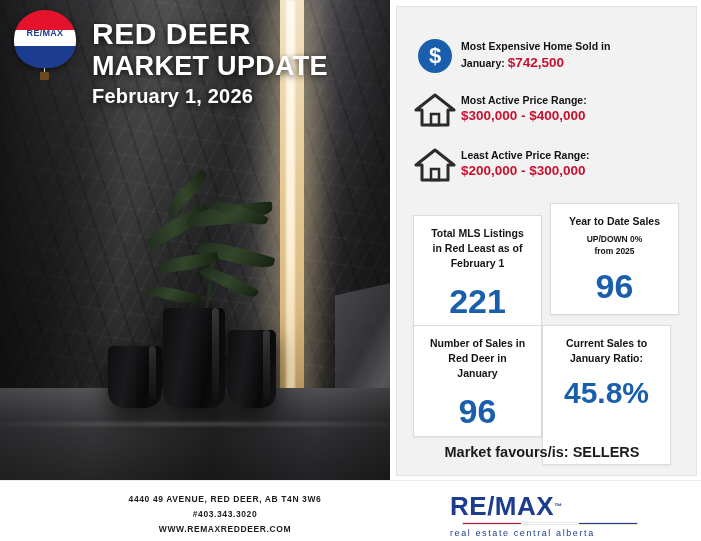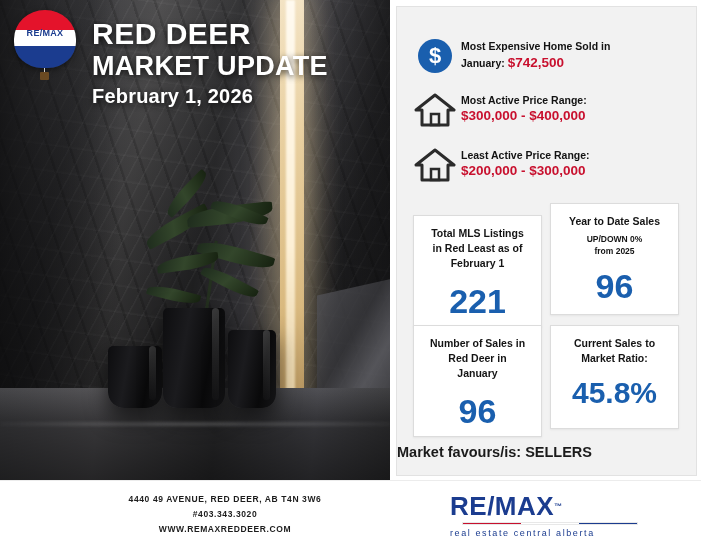--- a/index.html
+++ b/index.html
@@ -20,20 +20,21 @@
 
   
   .photo {
     position: absolute;
     left: 0;
     top: 0;
     width: 422px;
     height: 480px;
     overflow: hidden;
     background: #2b2b2d;
+    padding-left: 18px;
   }
   .rock-base {
     position: absolute;
     inset: 0;
     background:
       linear-gradient(165deg, rgba(255,255,255,0.05) 0%, rgba(0,0,0,0.35) 55%, rgba(0,0,0,0.6) 100%),
       linear-gradient(100deg, #46464a 0%, #38383b 18%, #4c4b4c 32%, #2f2f31 48%, #55545a 60%, #343437 78%, #3d3d40 100%);
   }
   .rock-veins {
     position: absolute;
@@ -299,20 +300,21 @@
     color: #1a5fae;
     line-height: 1;
     margin-top: 12px;
   }
   .stat-num.small { font-size: 30px; }
 
   .market-fav {
     position: absolute;
     left: 0;
     right: 9px;
+    text-align: center;
     font-size: 14.5px;
     font-weight: bold;
     color: #1b1b1b;
   }
 
   
   .footer {
     position: absolute;
     left: 0;
     top: 480px;
@@ -485,24 +487,24 @@
 
       <div class="stat" style="left:16px; top:318px; width:129px; height:112px;">
         <div class="stat-title">
           <div>Number of Sales in</div>
           <div>Red Deer in</div>
           <div>January</div>
         </div>
         <div class="stat-num">96</div>
       </div>
 
-      <div class="stat" style="left:153px; top:318px; width:129px; height:104px;">
+      <div class="stat" style="left:145px; top:318px; width:129px; height:140px;">
         <div class="stat-title">
           <div>Current Sales to</div>
-          <div>Market Ratio:</div>
+          <div>January Ratio:</div>
         </div>
         <div class="stat-num small">45.8%</div>
       </div>
 
       <div class="market-fav" style="top:437px;">Market favours/is: SELLERS</div>
     </div>
   </div>
 
   <div class="footer">
     <div class="footer-addr">

